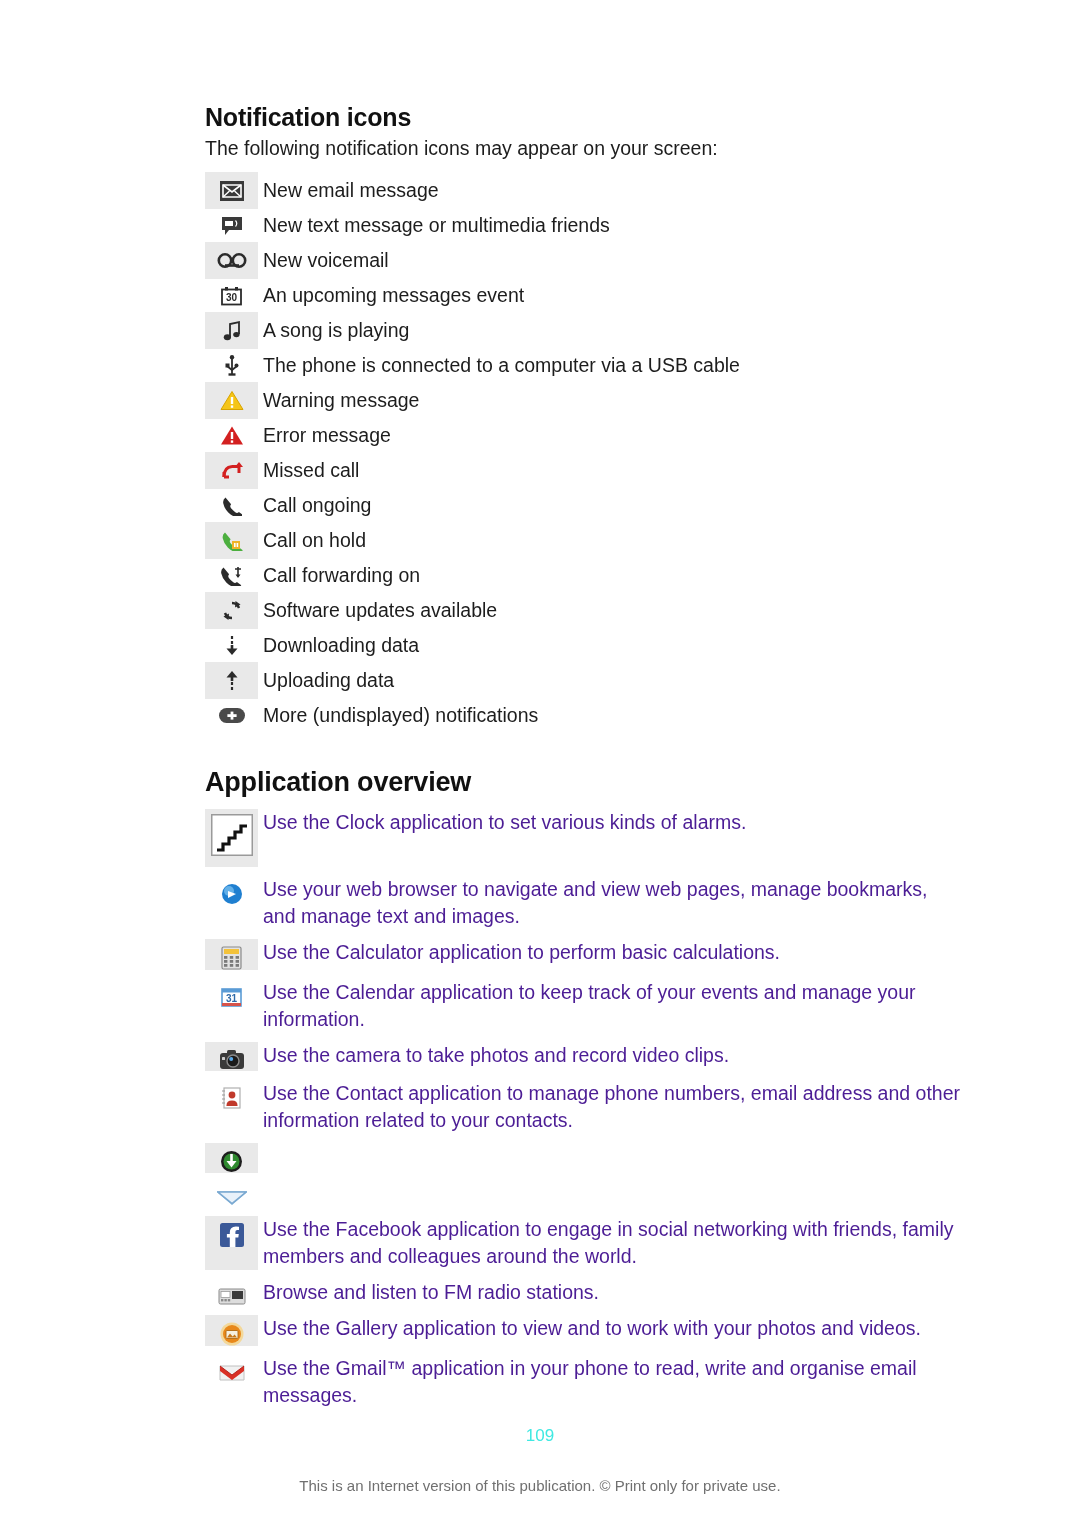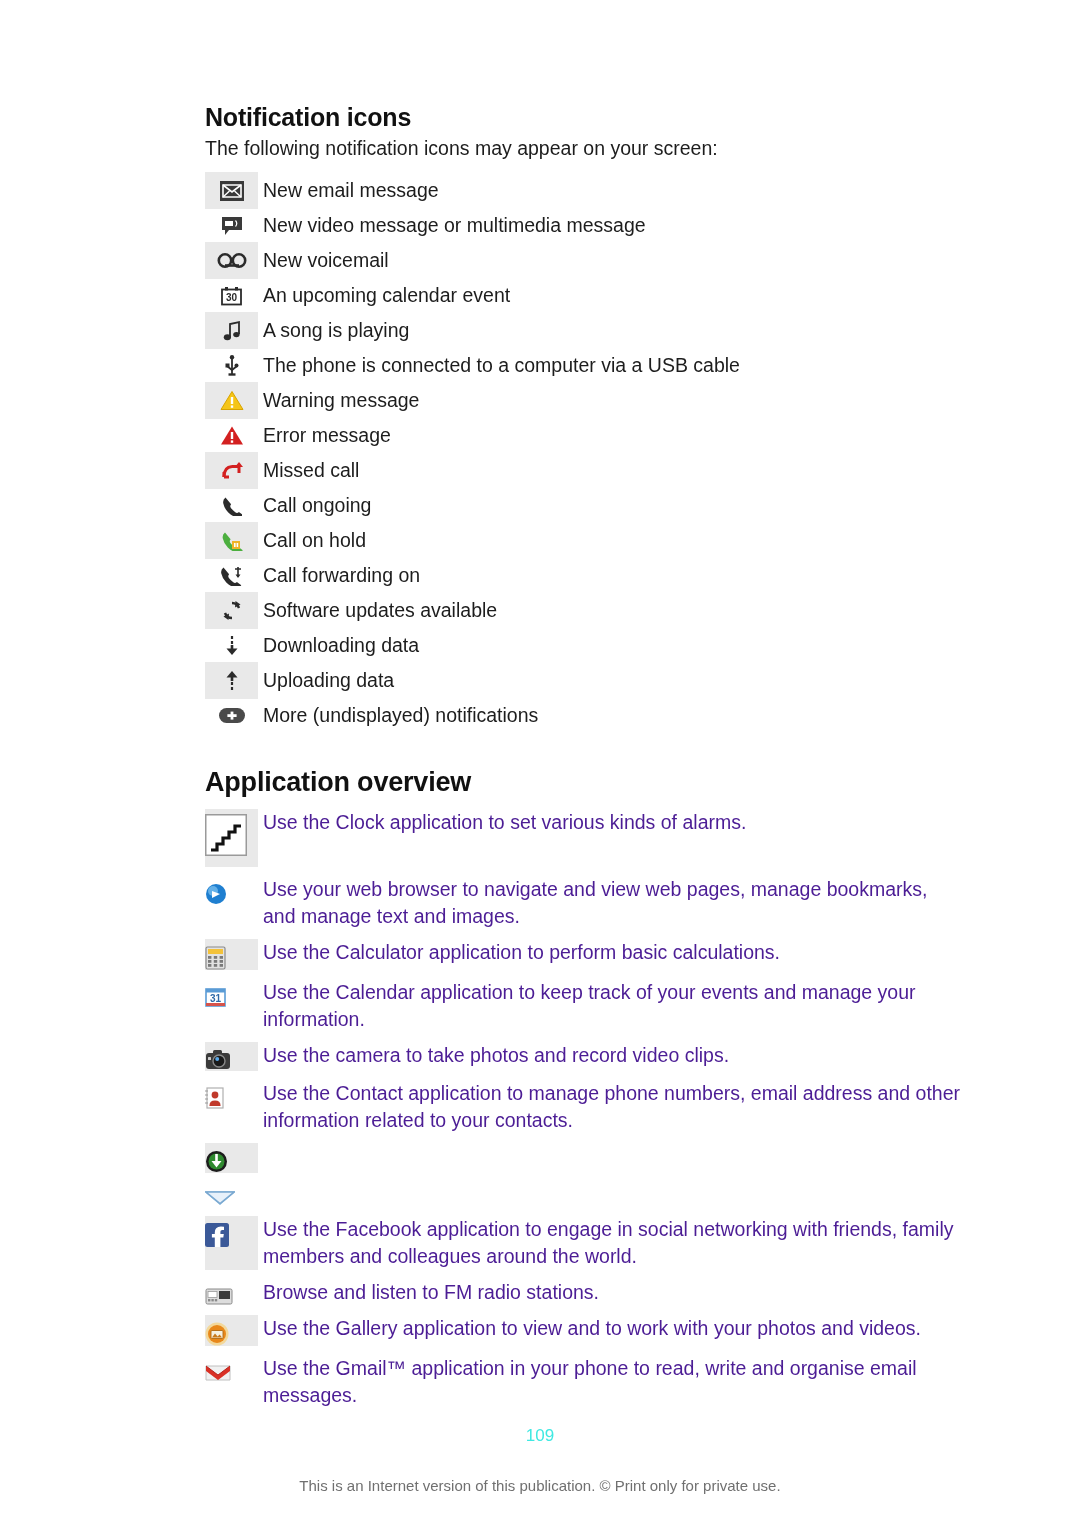--- a/index.html
+++ b/index.html
@@ -89,21 +89,21 @@
     position: relative;
     display: flex;
     align-items: flex-start;
     margin-bottom: 9px;
   }
   .app-cell {
     width: 53px;
     flex: 0 0 53px;
     display: flex;
     align-items: flex-start;
-    justify-content: flex-start;
+    justify-content: center;
     align-self: stretch;
     padding-top: 7px;
     box-sizing: border-box;
   }
   .app-cell.shaded { background: #e9e9e9; }
   .app-label {
     padding-left: 5px;
     font-size: 19.5px;
     line-height: 27px;
     color: #4c1d95;
@@ -160,21 +160,21 @@
       <div class="notif-row">
         <div class="notif-cell">
           <span style="display: flex; align-items: center; justify-content: center;">
             <svg class="ico" width="22" height="20" viewBox="0 0 22 20" xmlns="http://www.w3.org/2000/svg">
               <path d="M1 1 H21 V14 H8 L4 19 V14 H1 Z" fill="#3a3a3a"></path>
               <rect x="4" y="5" width="8" height="5" fill="#ffffff"></rect>
               <path d="M14.5 4.5 q2.5 3 0 6" stroke="#ffffff" stroke-width="1.2" fill="none"></path>
             </svg>
           </span>
         </div>
-        <div class="notif-label">New video message or multimedia message</div>
+        <div class="notif-label">New text message or multimedia friends</div>
       </div>
       <div class="notif-row">
         <div class="notif-cell shaded">
           <span style="display: flex; align-items: center; justify-content: center;">
             <svg class="ico" width="30" height="17" viewBox="0 0 30 17" xmlns="http://www.w3.org/2000/svg">
               <circle cx="8" cy="8.5" r="6.2" fill="none" stroke="#2b2b2b" stroke-width="2.6"></circle>
               <circle cx="22" cy="8.5" r="6.2" fill="none" stroke="#2b2b2b" stroke-width="2.6"></circle>
               <rect x="8" y="12.2" width="14" height="2.6" fill="#2b2b2b"></rect>
             </svg>
           </span>
@@ -185,21 +185,21 @@
         <div class="notif-cell">
           <span style="display: flex; align-items: center; justify-content: center;">
             <svg class="ico" width="21" height="20" viewBox="0 0 21 20" xmlns="http://www.w3.org/2000/svg">
               <rect x="1" y="3.5" width="19" height="15" fill="none" stroke="#2b2b2b" stroke-width="1.8"></rect>
               <rect x="4" y="1" width="3" height="3.5" fill="#2b2b2b"></rect>
               <rect x="14" y="1" width="3" height="3.5" fill="#2b2b2b"></rect>
               <text x="10.5" y="15" font-family="Liberation Sans, sans-serif" font-size="10" font-weight="bold" fill="#2b2b2b" text-anchor="middle">30</text>
             </svg>
           </span>
         </div>
-        <div class="notif-label">An upcoming calendar event</div>
+        <div class="notif-label">An upcoming messages event</div>
       </div>
       <div class="notif-row">
         <div class="notif-cell shaded">
           <span style="display: flex; align-items: center; justify-content: center;">
             <svg class="ico" width="20" height="21" viewBox="0 0 20 21" xmlns="http://www.w3.org/2000/svg">
               <path d="M8 17 V4 L17 2 V14" fill="none" stroke="#2b2b2b" stroke-width="1.8"></path>
               <ellipse cx="5.4" cy="17.2" rx="3.6" ry="3" fill="#2b2b2b"></ellipse>
               <ellipse cx="14.4" cy="14.6" rx="3.2" ry="2.7" fill="#2b2b2b"></ellipse>
             </svg>
           </span>

